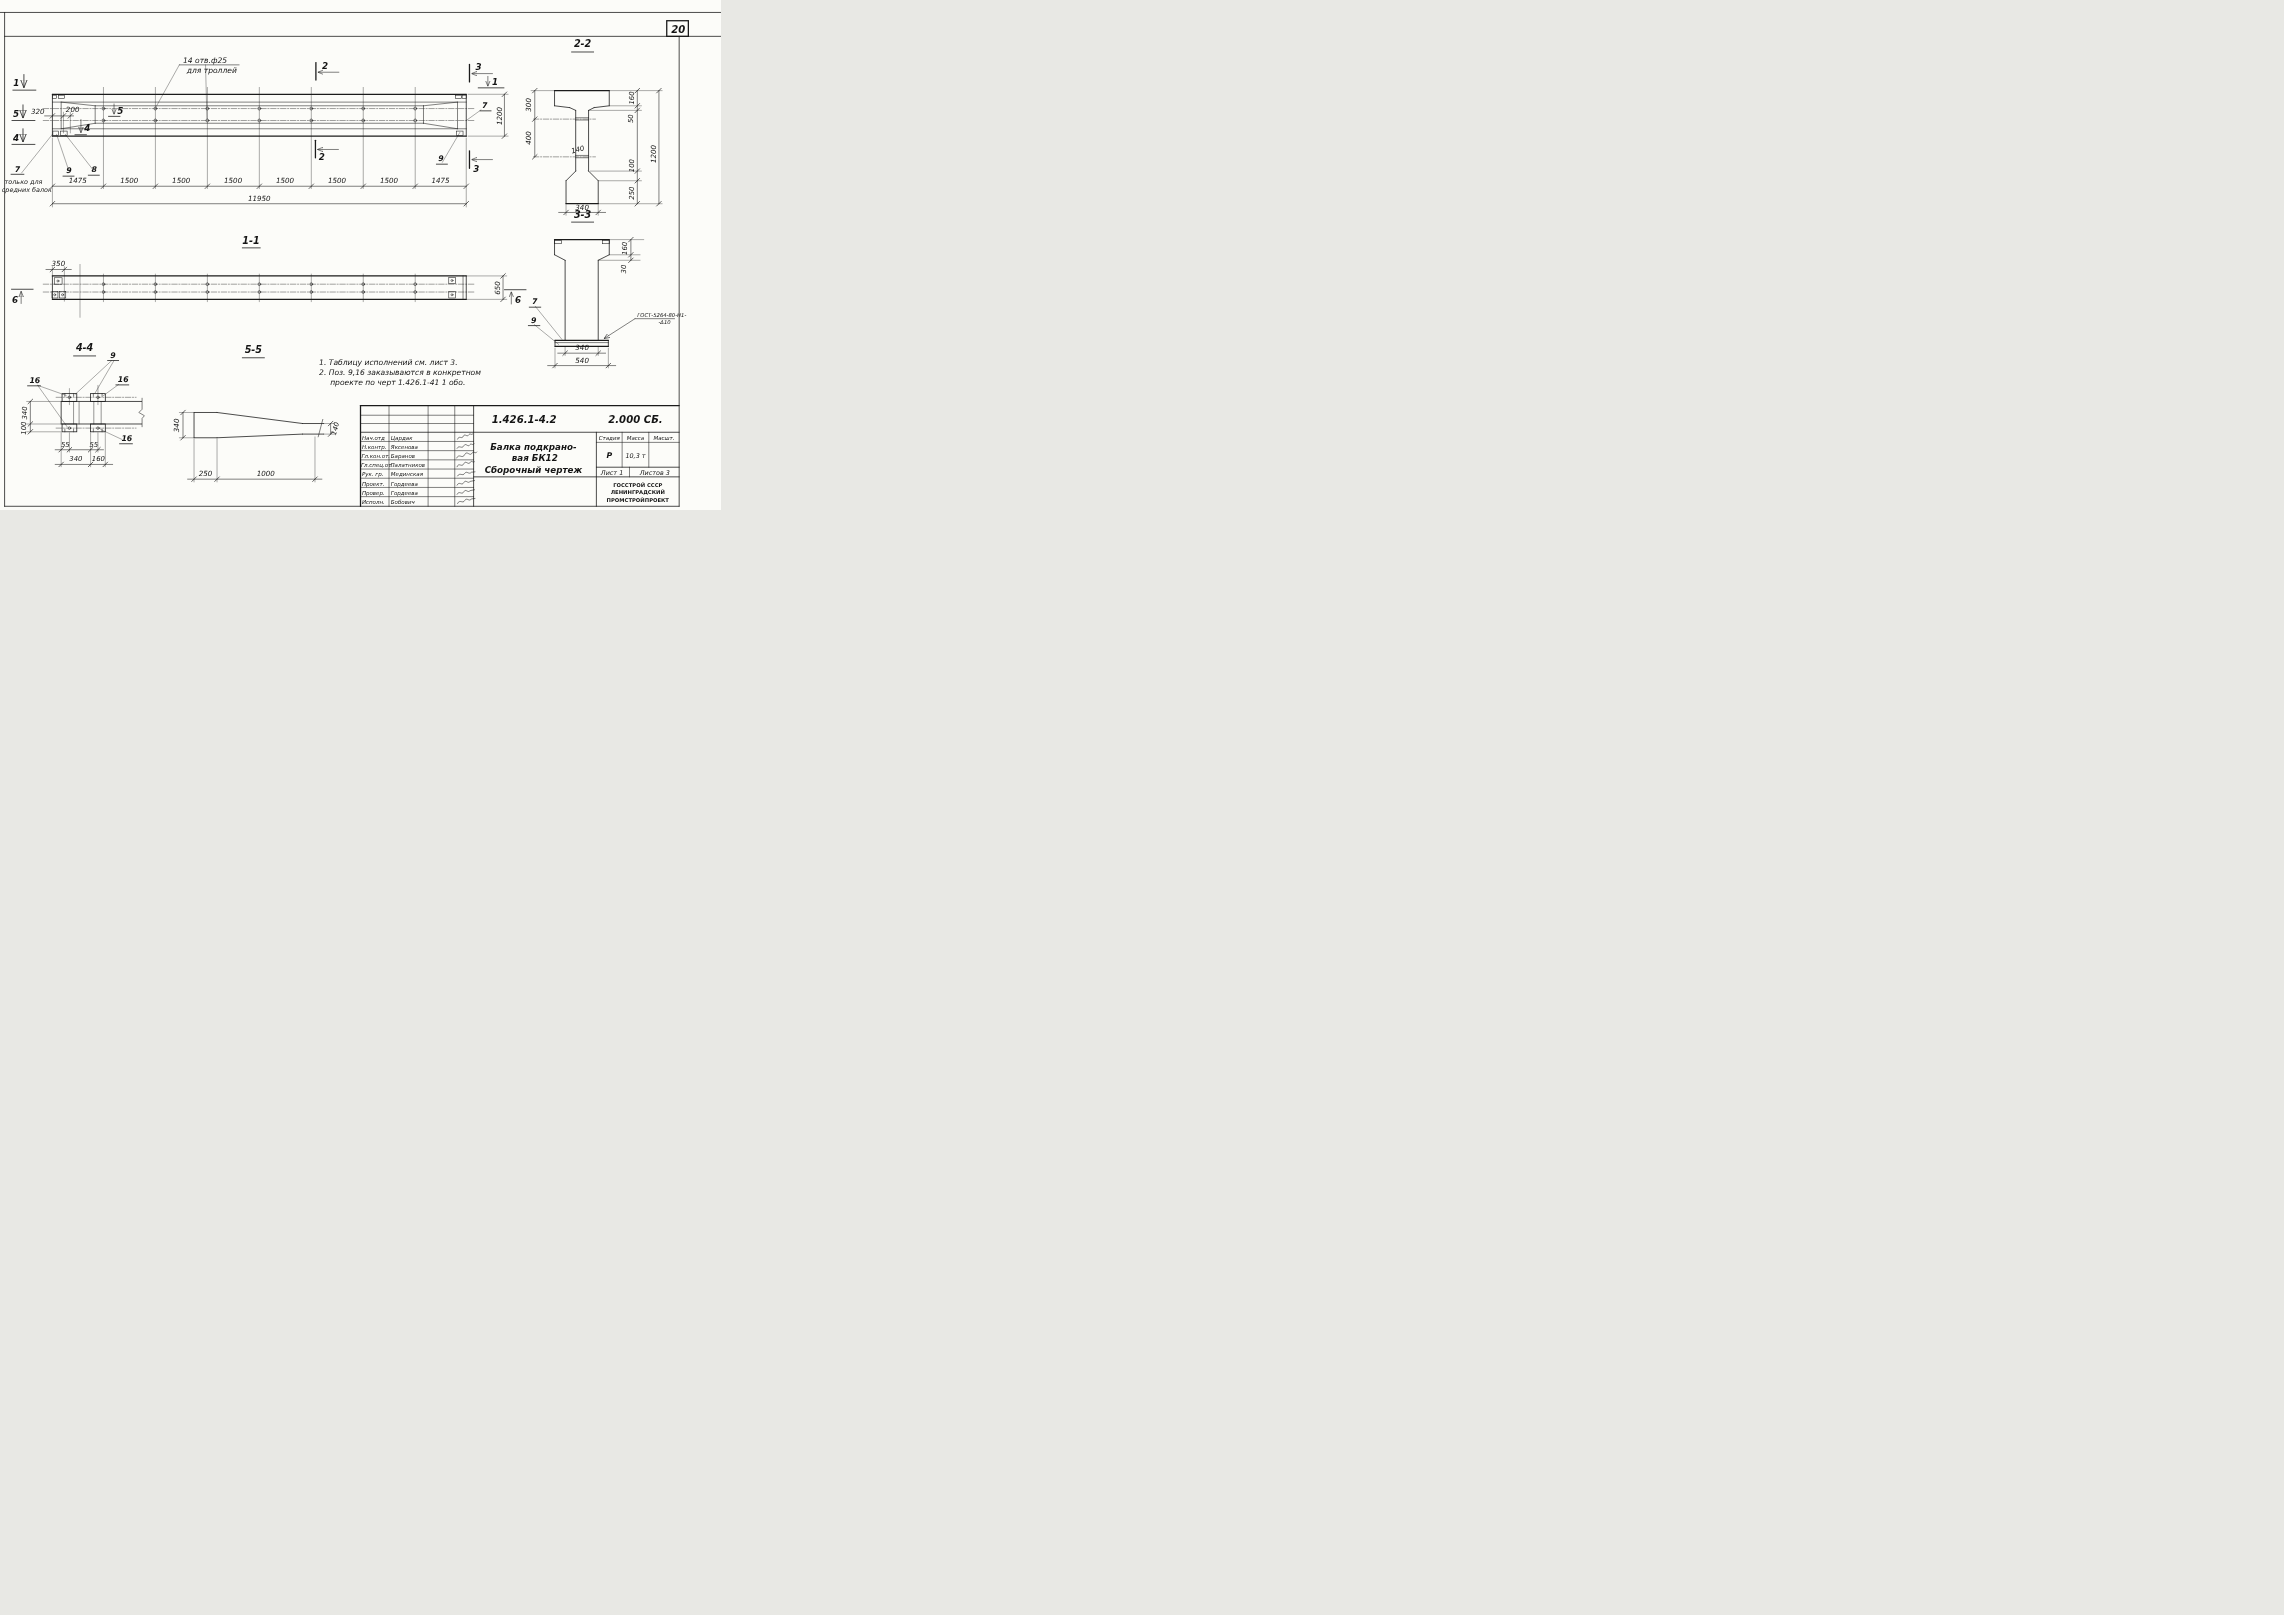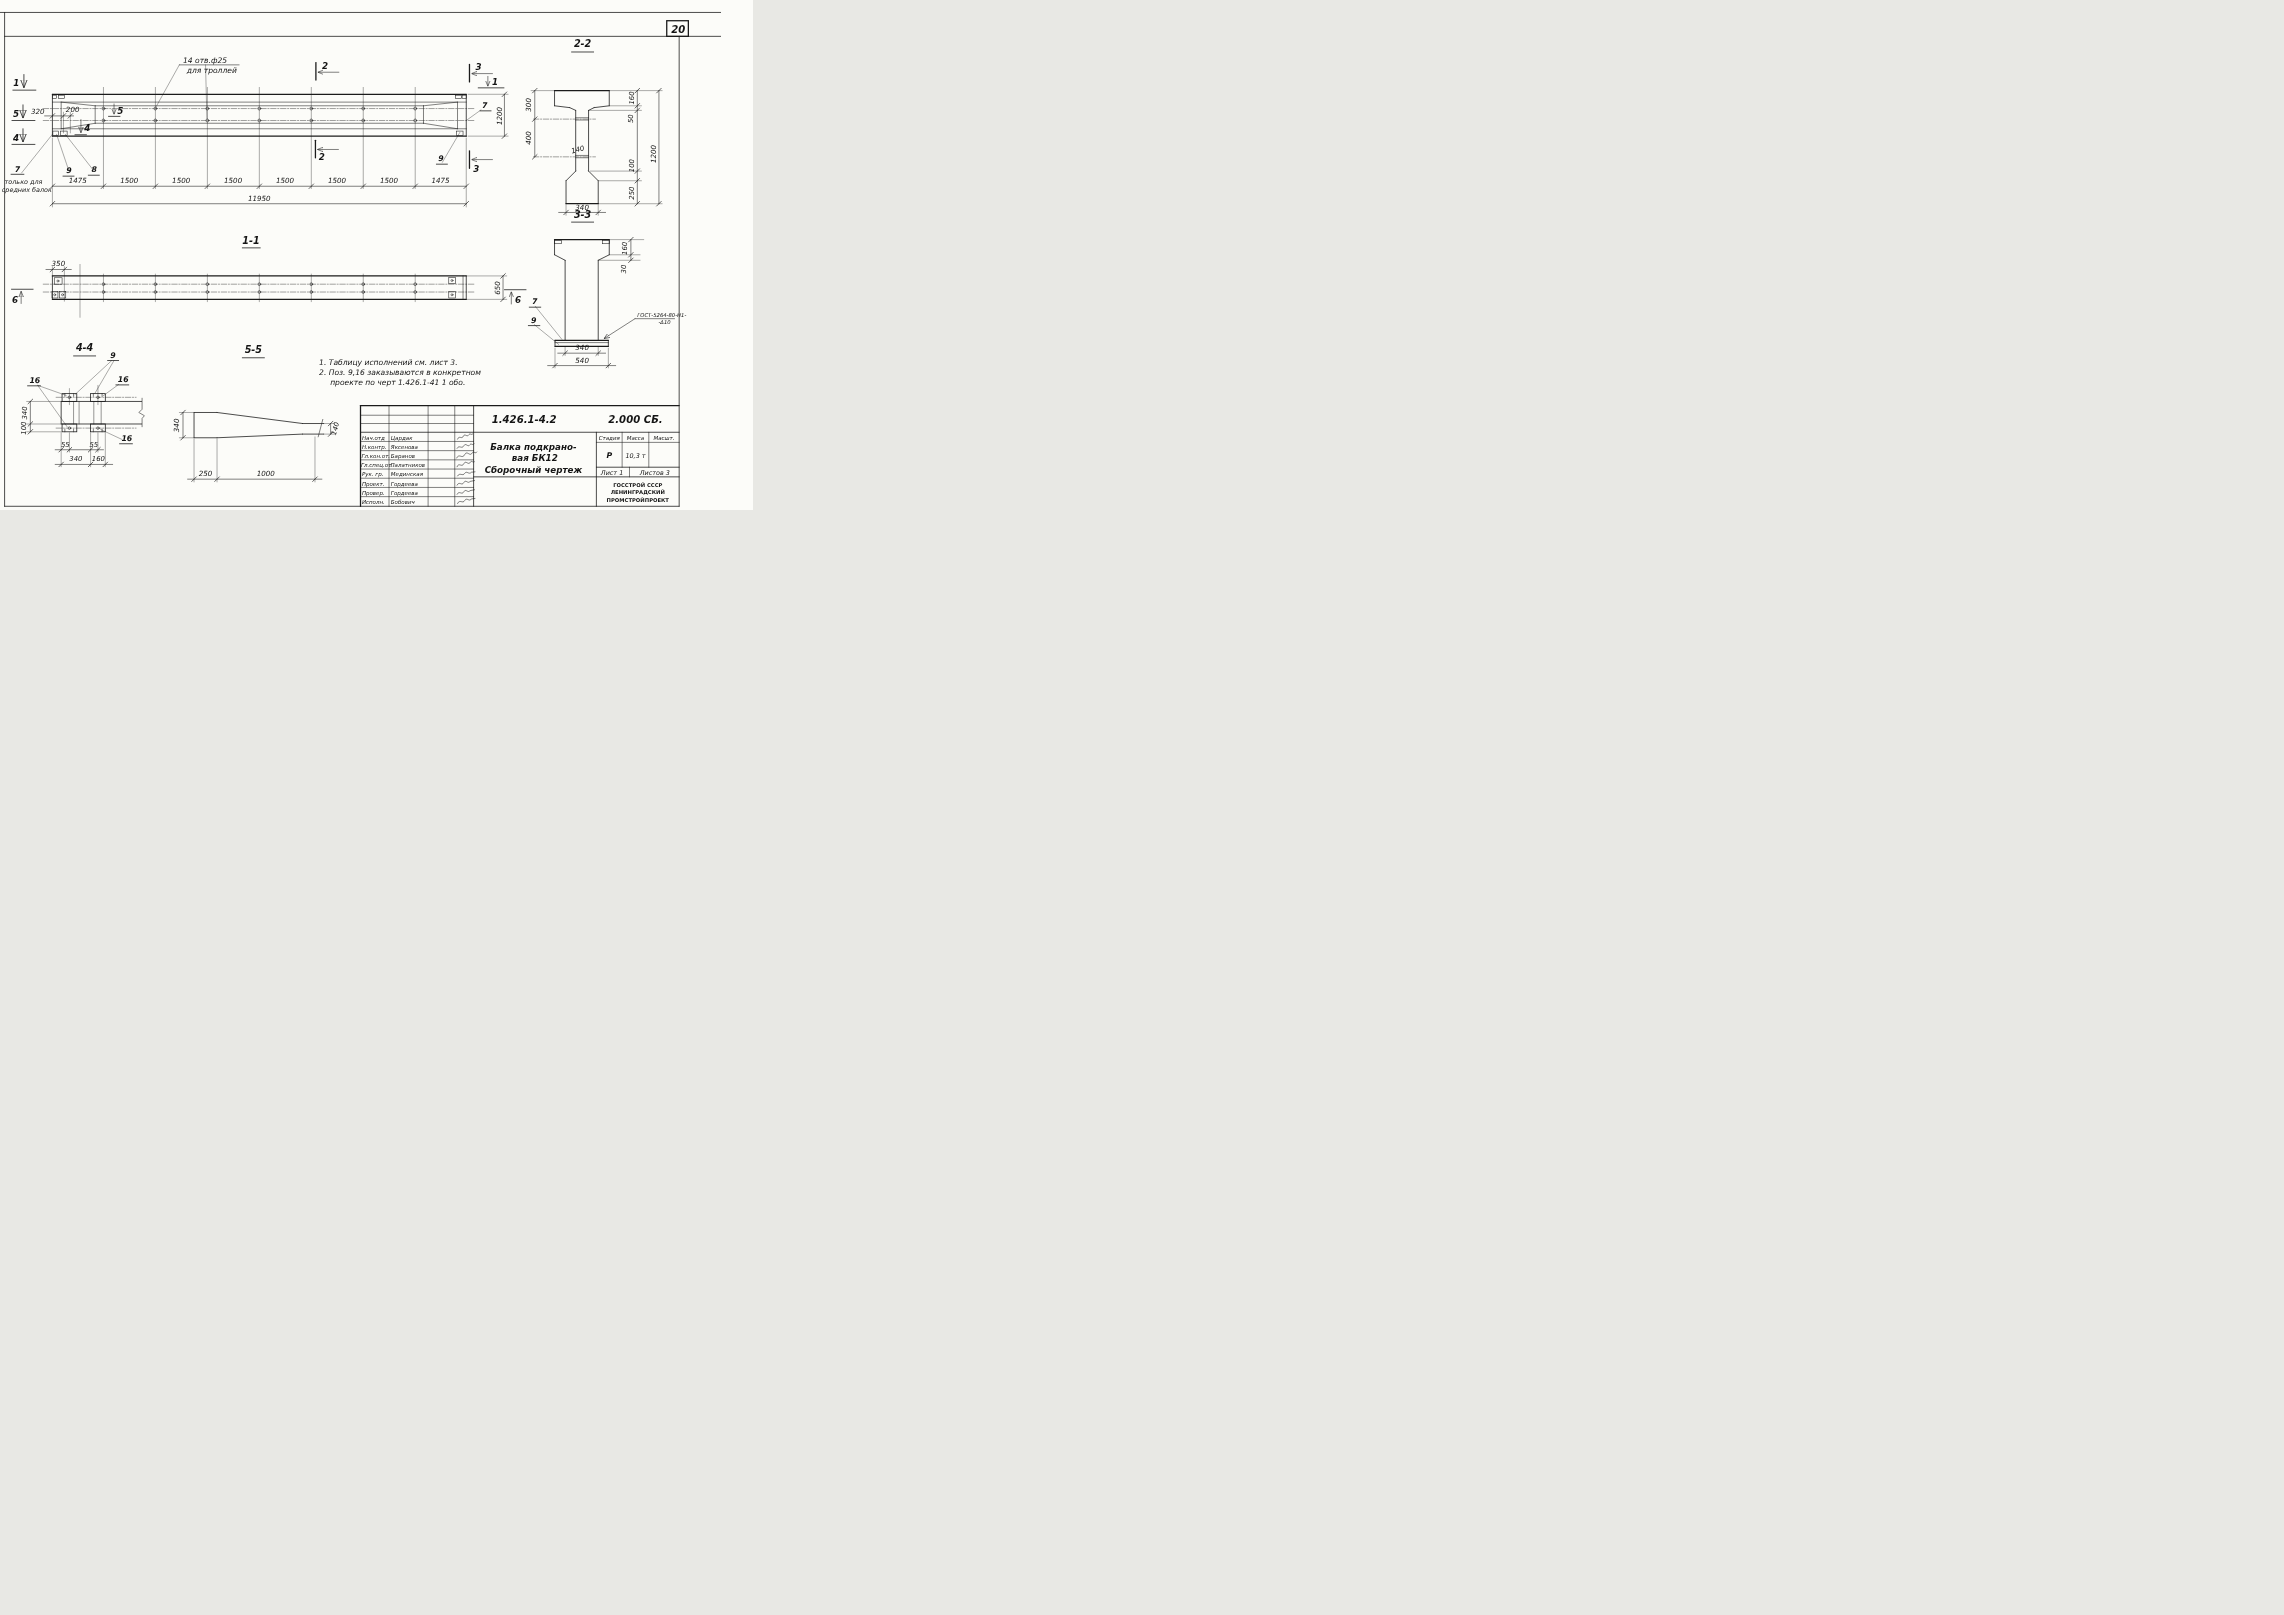--- a/index.html
+++ b/index.html
@@ -1,16 +1,16 @@
 <!DOCTYPE html>
 <html style="font-size:7.4px"><head>
 <meta charset="utf-8">
 <style>
   html,body{margin:0;padding:0;background:#e8e8e4;}
-  #sheet{position:relative;width:721px;height:510px;background:#fcfcf9;font-family:"DejaVu Sans",sans-serif;padding-left:32px;}
+  #sheet{position:relative;width:721px;height:510px;background:#fcfcf9;font-family:"DejaVu Sans",sans-serif;}
   svg{position:absolute;left:0;top:0;}
   svg line,svg path,svg rect,svg circle,svg polyline{stroke:#1b1b1b;fill:none;stroke-linecap:round;}
   .s0{stroke-width:0.8;}
   .s1{stroke-width:1.2;}
   .s2{stroke-width:1.7;}
   .s3{stroke-width:2.8;}
   .dd{stroke-width:0.9;stroke-dasharray:12 3.5 2.5 3.5;}
   .tk{stroke-width:1.5;}
   text{fill:#151515;stroke:none;font-family:"DejaVu Sans",sans-serif;font-style:italic;}
   .d{font-size:15.5px;}  

